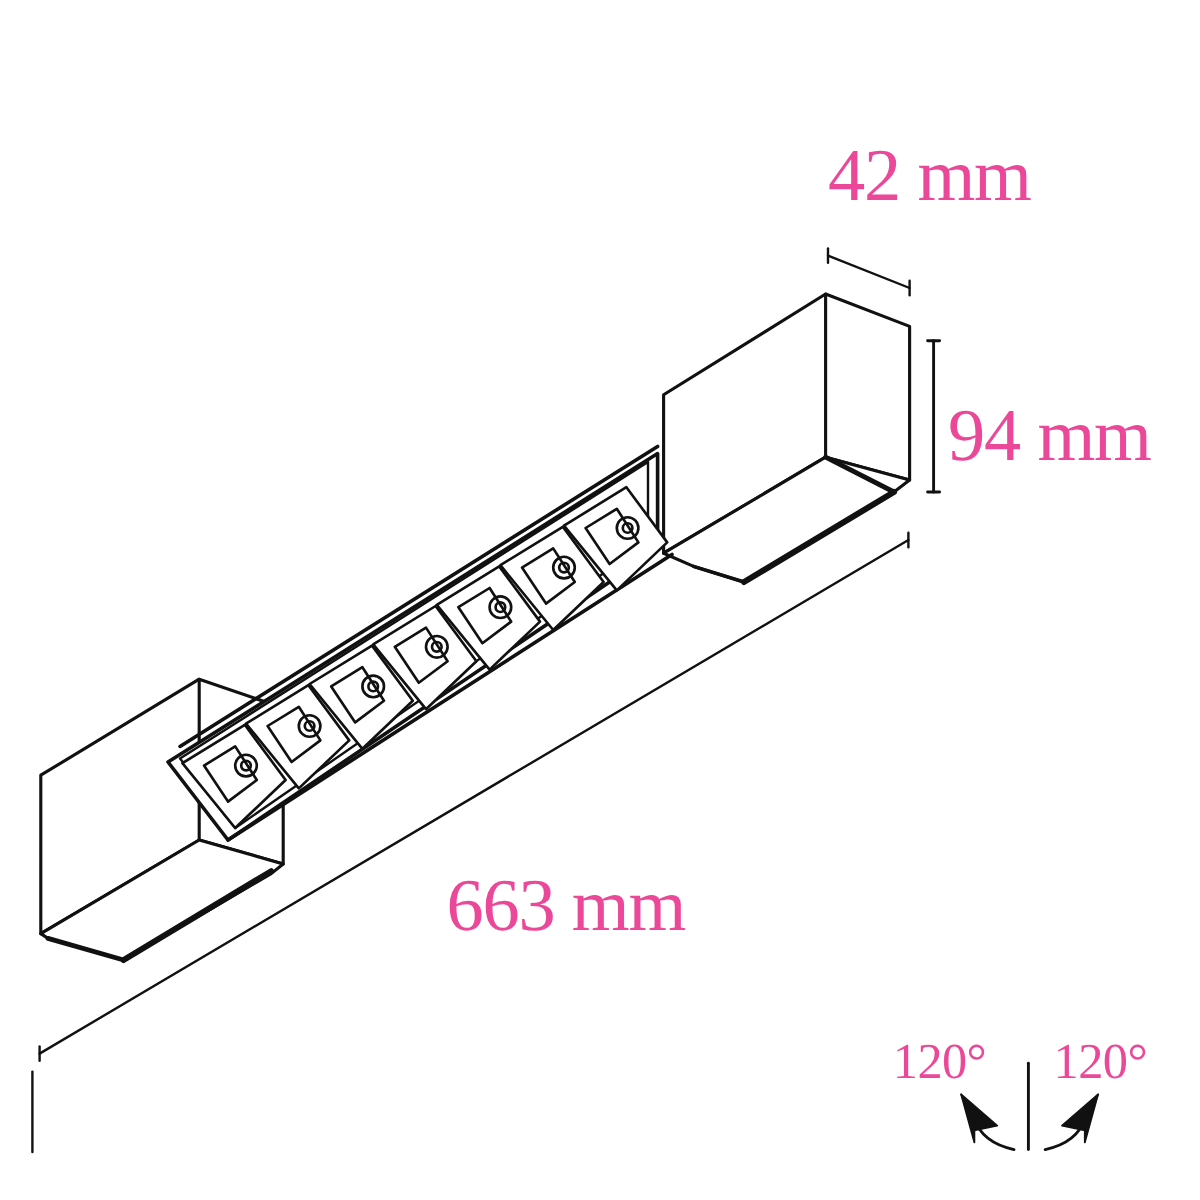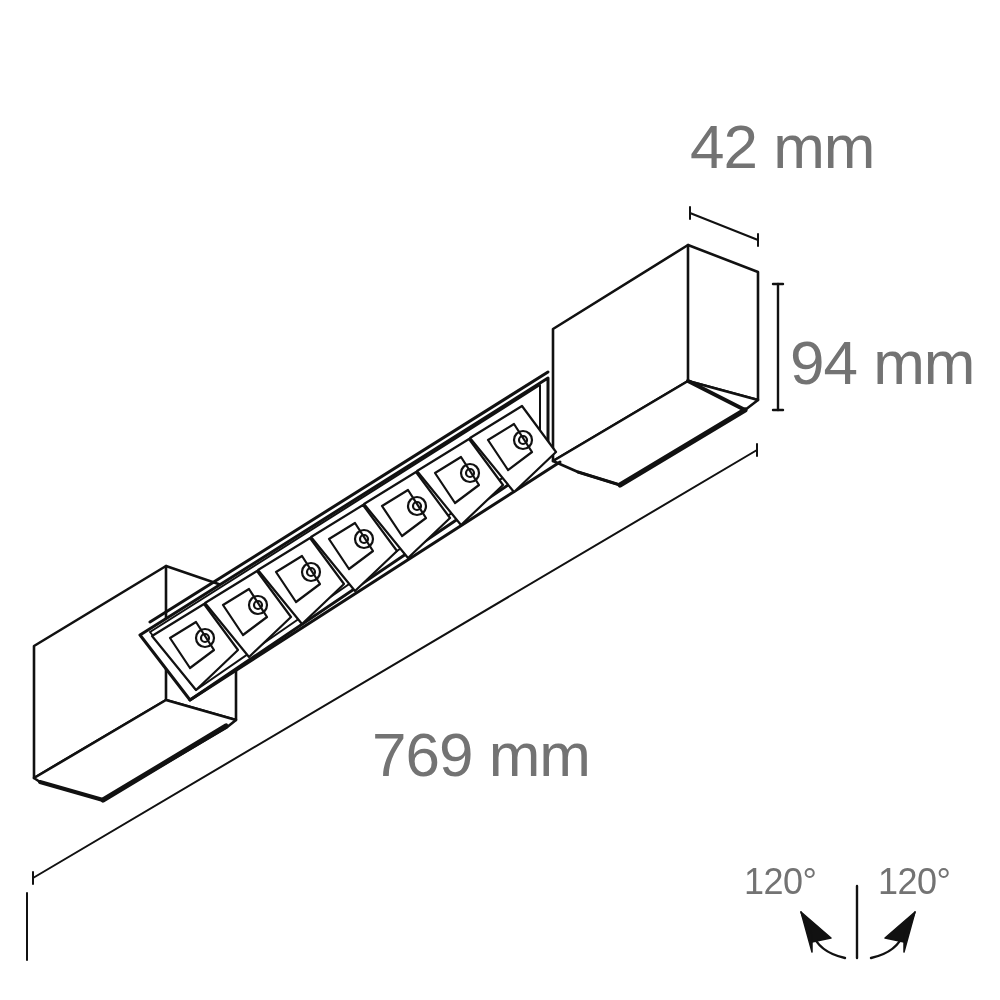--- a/index.html
+++ b/index.html
@@ -1,27 +1,27 @@
 <!DOCTYPE html>
 <html><head>
   <meta charset="utf-8">
   <style>
     html, body { margin: 0; padding: 0; background: #ffffff; }
     body { width: 1000px; height: 1000px; overflow: hidden; position: relative; }
     #canvas { position: absolute; left: 0; top: 0; width: 1000px; height: 1000px; }
     .lbl {
       position: absolute;
-      font-family: Liberation Sans, sans-serif;
-      color: #737373;
+      font-family: Liberation Serif, serif;
+      color: #ec4899;
       white-space: nowrap;
       line-height: 1;
       letter-spacing: -1px;
     }
     .dim-big { font-size: 62px; }
-    .dim-small { font-size: 36px; letter-spacing: -0.5px; }
+    .dim-small { font-size: 42px; letter-spacing: -0.5px; }
     #lbl-width { left: 690px; top: 116px; }
     #lbl-height { left: 790px; top: 332px; }
     #lbl-length { left: 372px; top: 724px; }
     #lbl-tilt-left { left: 744px; top: 864px; }
     #lbl-tilt-right { left: 878px; top: 864px; width: 122px; overflow: hidden; }
     svg line, svg polyline, svg polygon, svg path { stroke-linejoin: round; stroke-linecap: round; }
   </style>
 </head>
 <body>
 
@@ -134,15 +134,15 @@
         <path d="M 871 958 Q 898 952 904 932" stroke-width="2.4"></path>
         <polygon points="915,912 885,938 904,942" fill="#111" stroke-width="1.5"></polygon>
         <polygon points="915,912 904,952 904,934" fill="#111" stroke-width="1.5"></polygon>
       </g>
     </g>
   </g>
 </svg>
 
 <div id="lbl-width" class="lbl dim-big">42 mm</div>
 <div id="lbl-height" class="lbl dim-big">94 mm</div>
-<div id="lbl-length" class="lbl dim-big">769 mm</div>
+<div id="lbl-length" class="lbl dim-big">663 mm</div>
 <div id="lbl-tilt-left" class="lbl dim-small">120°</div>
 <div id="lbl-tilt-right" class="lbl dim-small">120°</div>
 
 </body></html>

